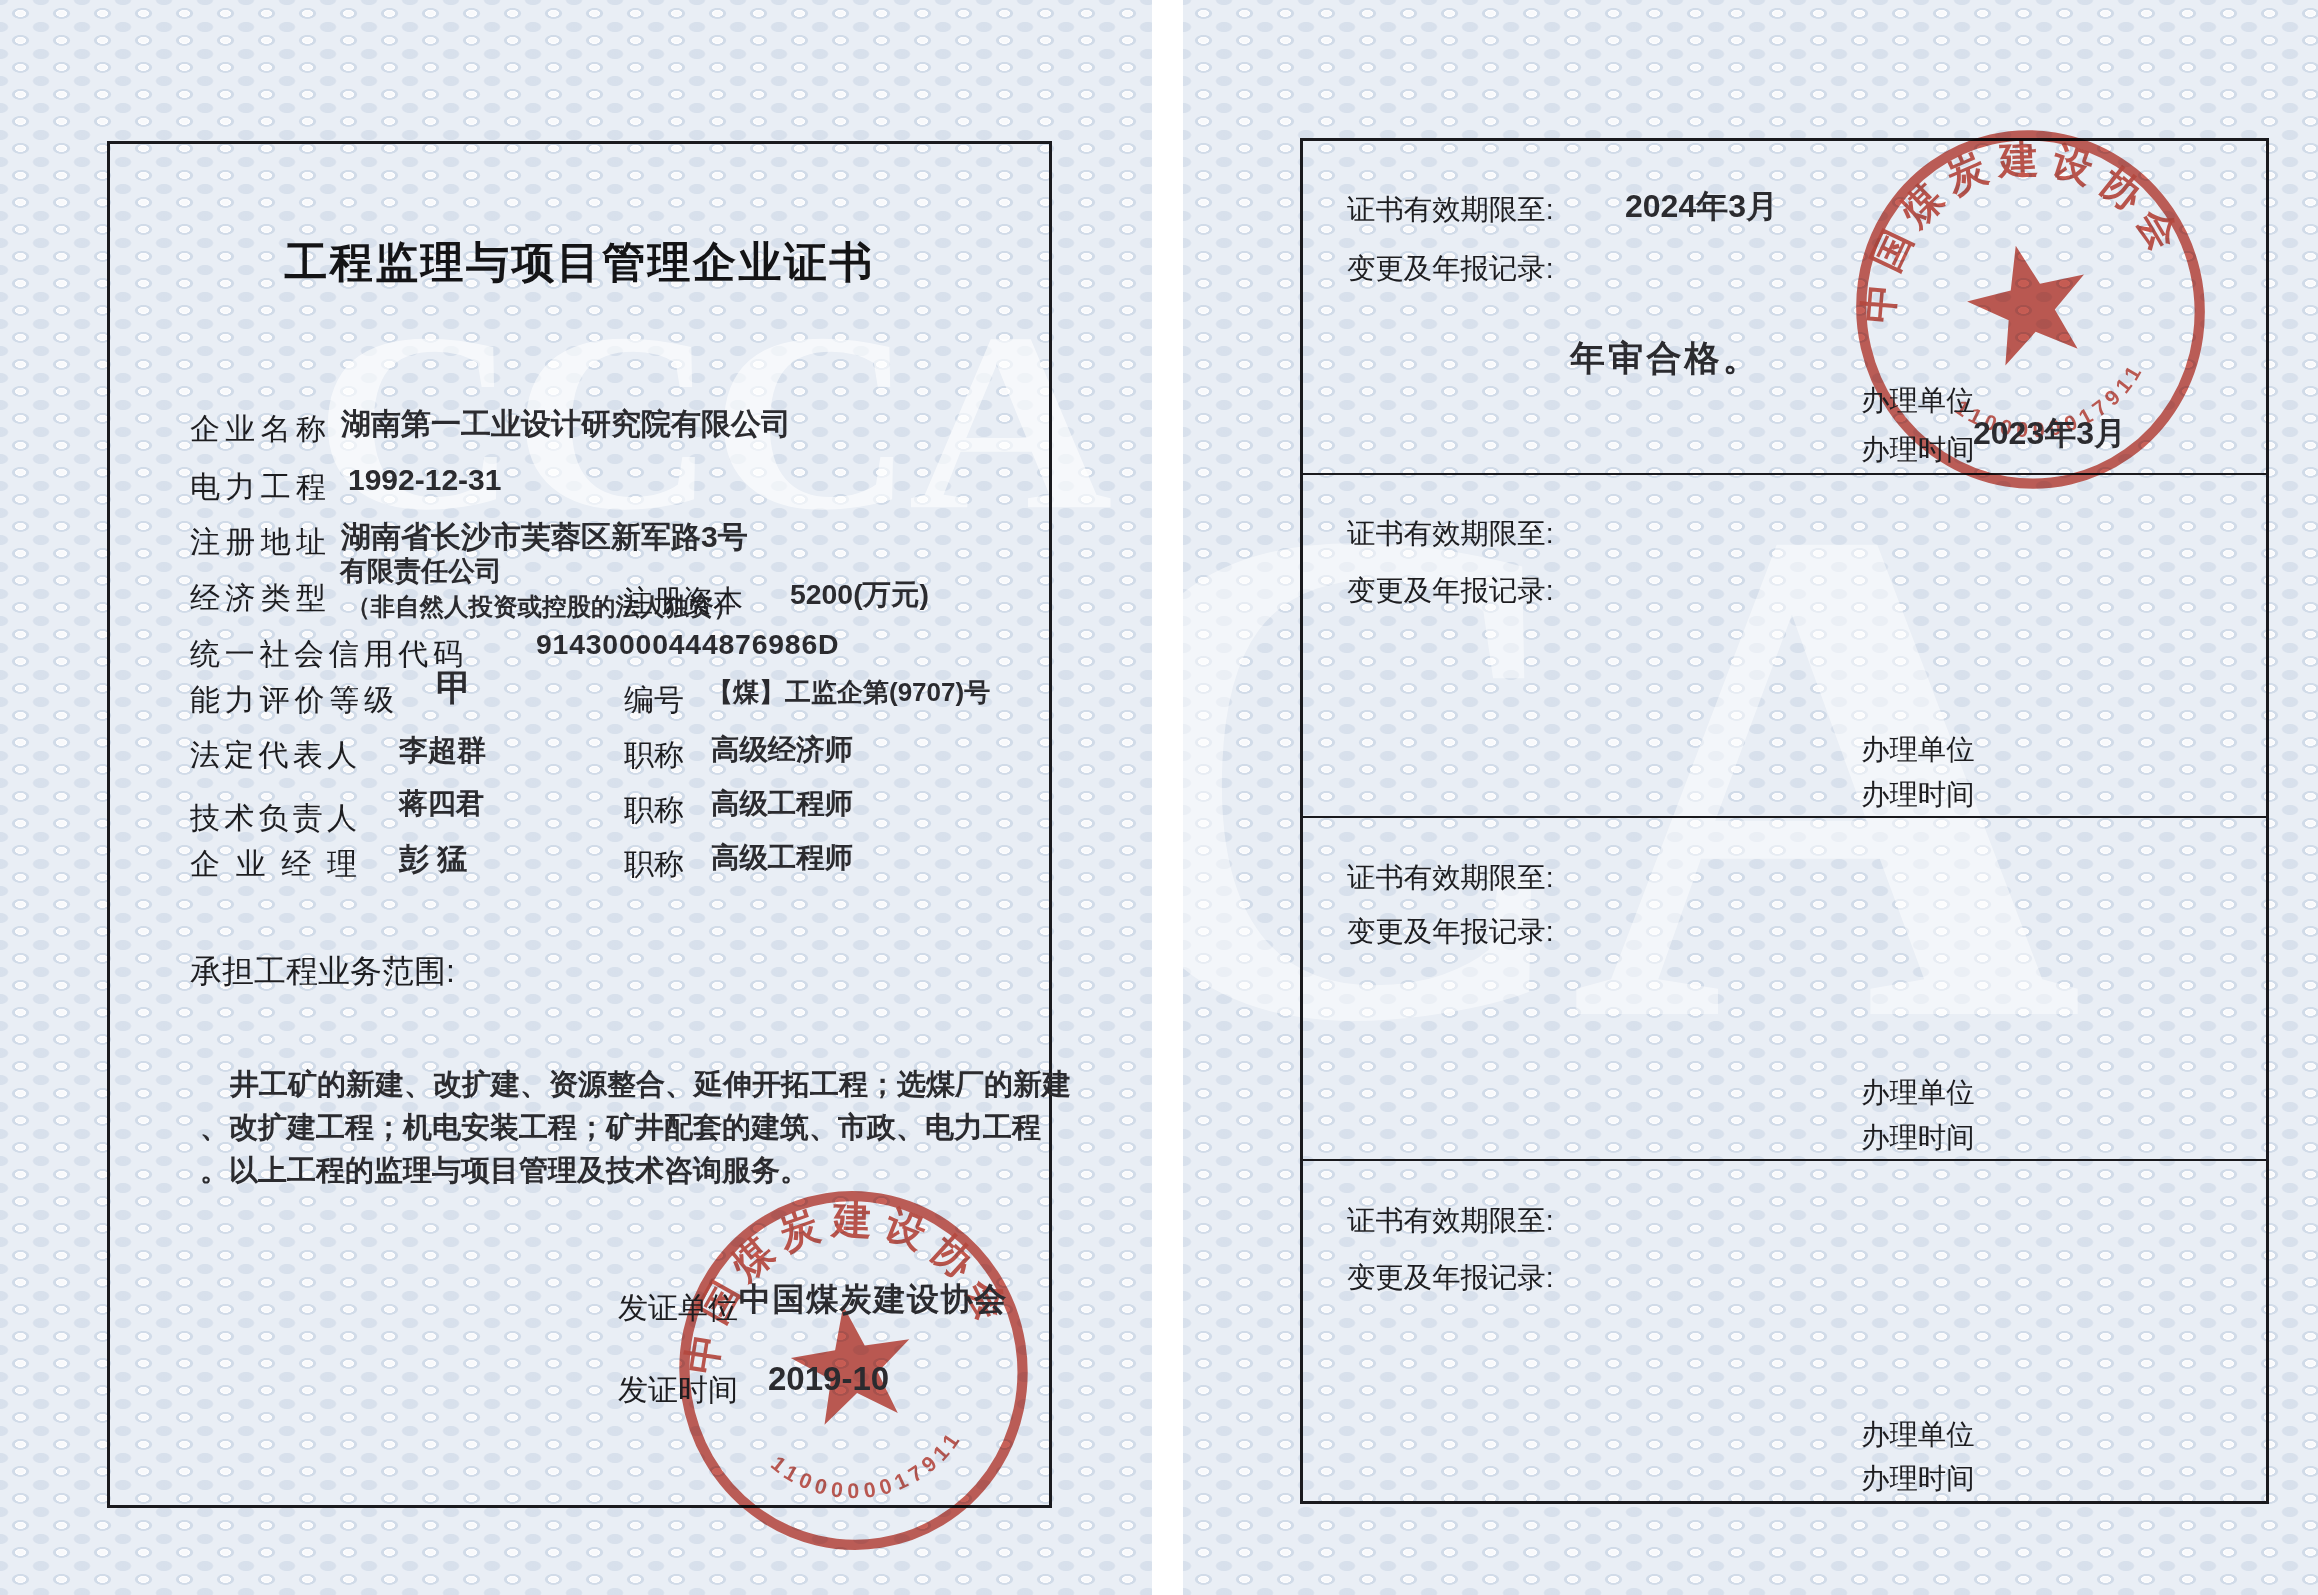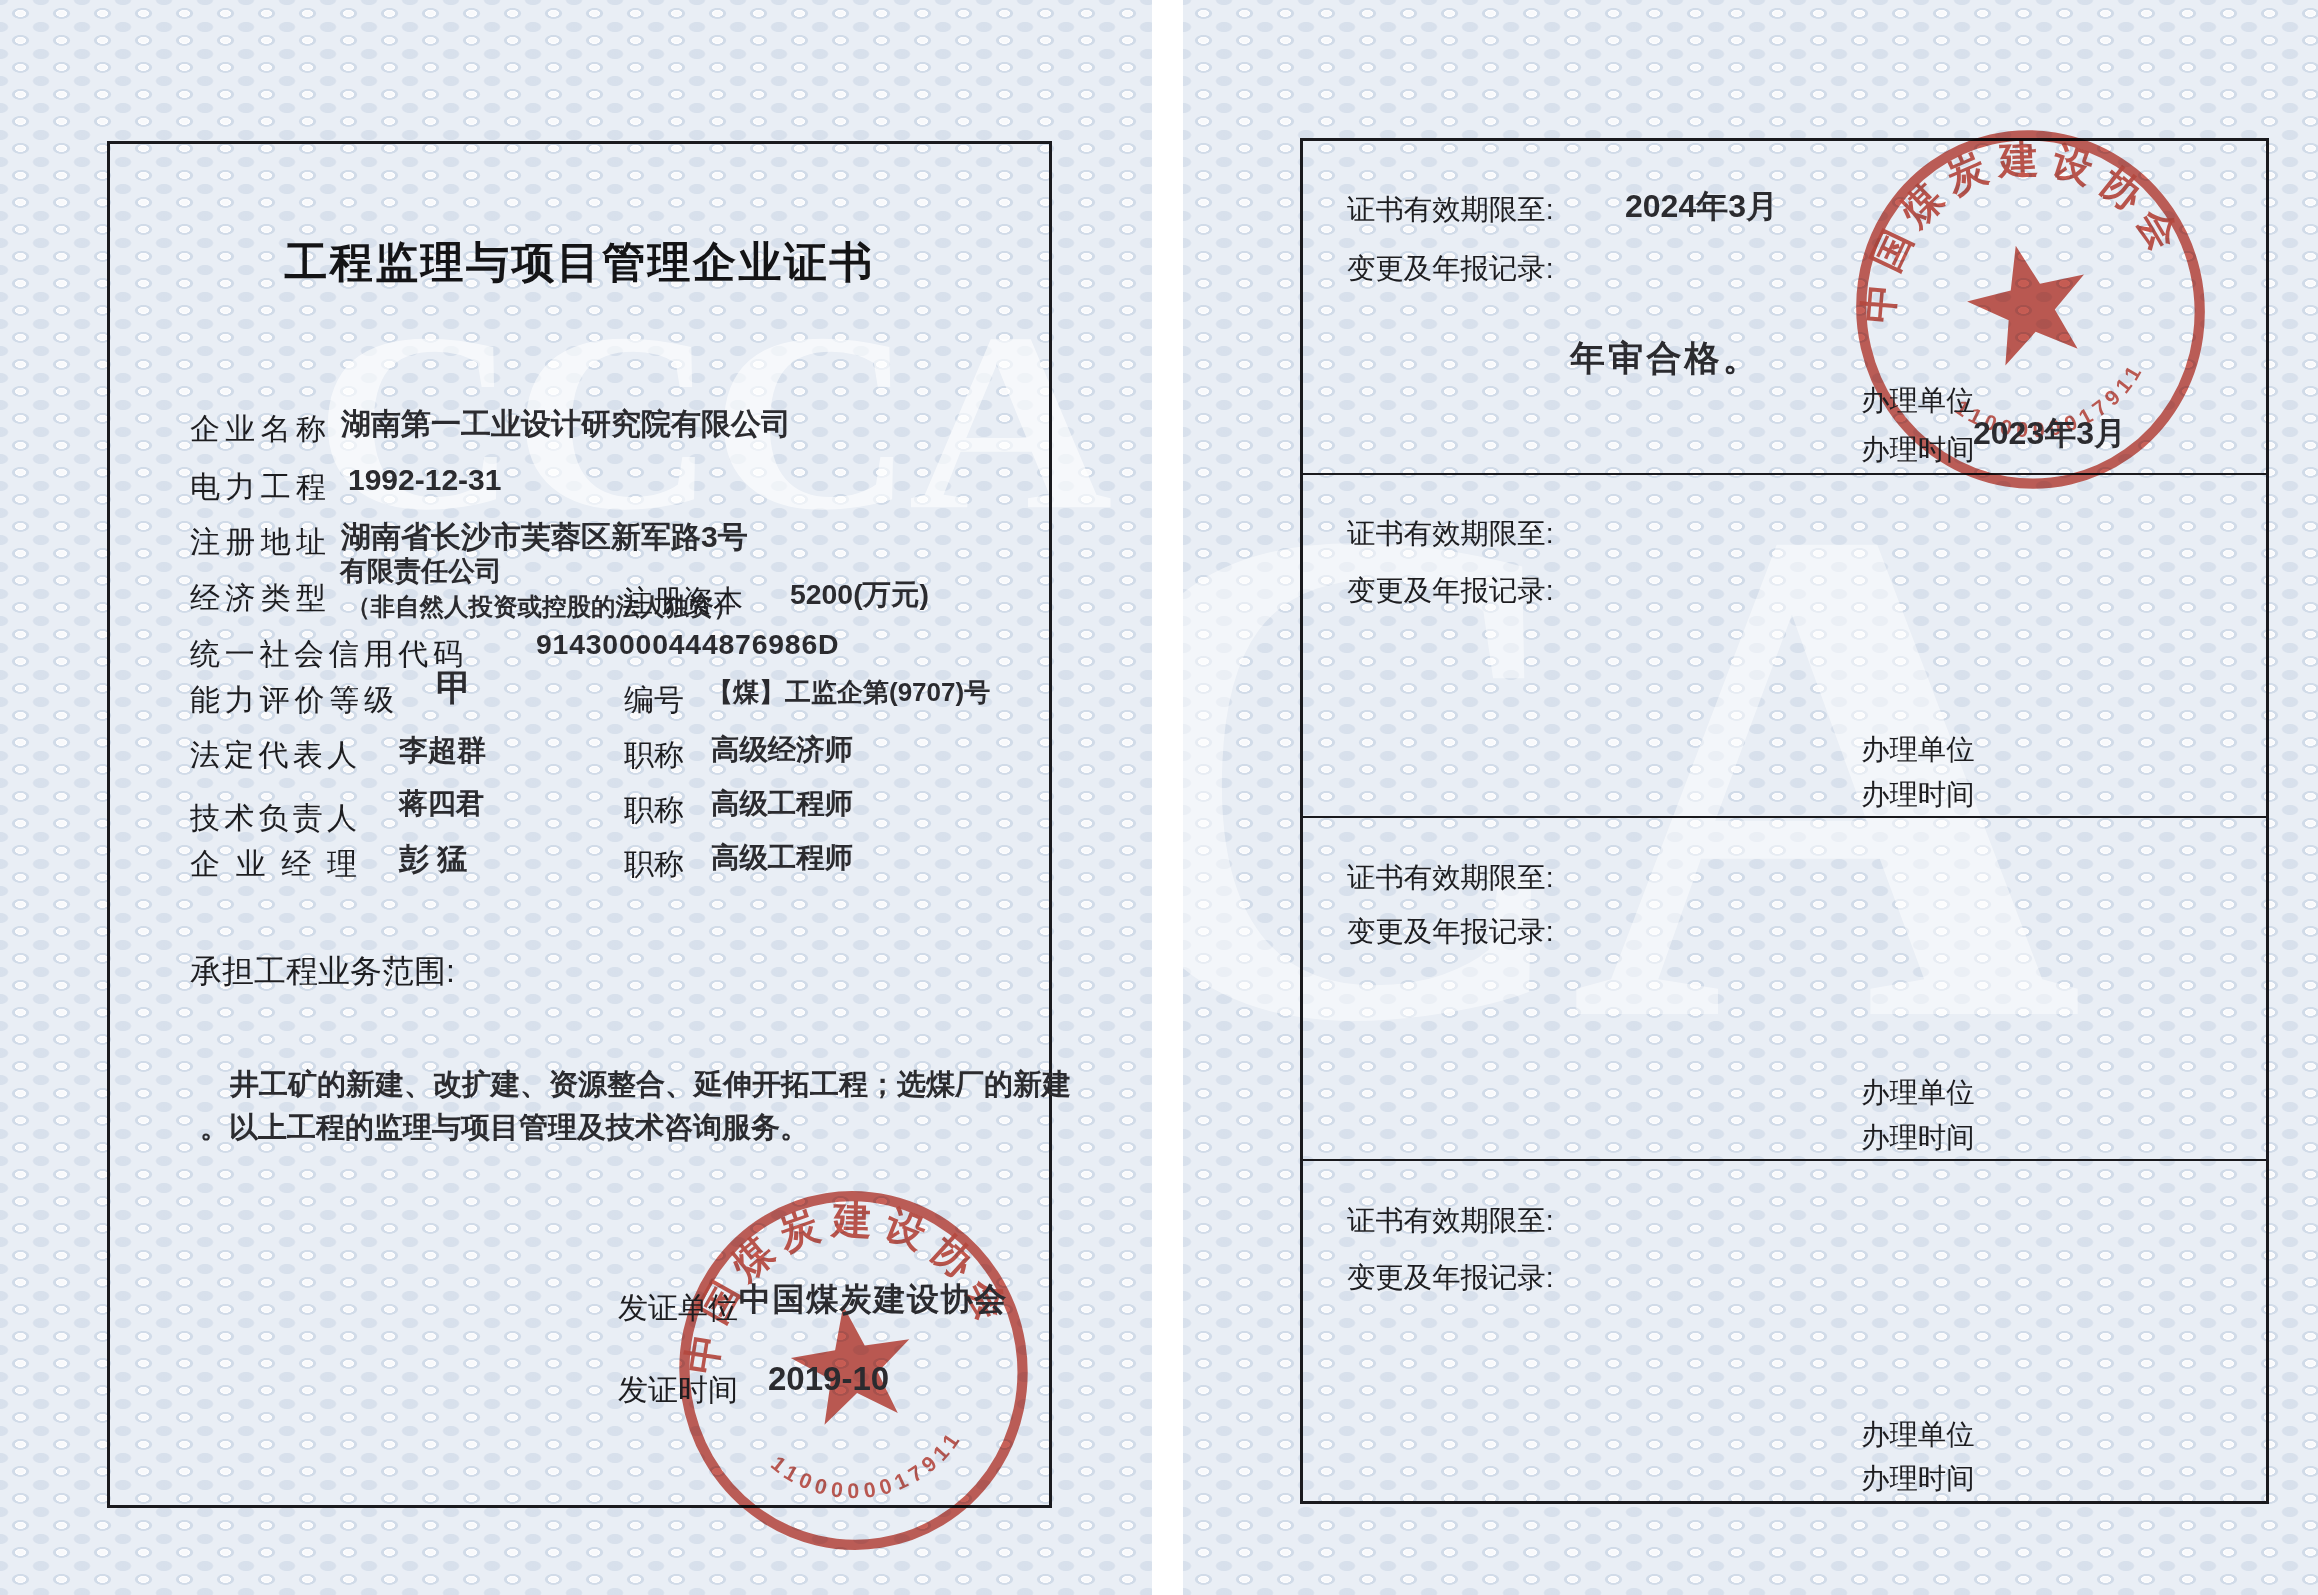--- a/index.html
+++ b/index.html
@@ -83,20 +83,21 @@
   <span class="val" style="left:711px;top:785px;font-size:28.4px;">高级工程师</span>
 
   <span class="lab lab-j" style="left:190px;top:844px;width:167px;">企业经理</span>
   <span class="val" style="left:399px;top:839px;font-size:30px;">彭  猛</span>
   <span class="lab" style="left:624px;top:844px;">职称</span>
   <span class="val" style="left:711px;top:839px;font-size:28.4px;">高级工程师</span>
 
   <span class="lab" style="left:190px;top:950px;font-size:32px;">承担工程业务范围:</span>
   <div class="scope-lines">
     <div class="scope-line">井工矿的新建、改扩建、资源整合、延伸开拓工程；选煤厂的新建</div>
+    <div class="scope-line">、改扩建工程；机电安装工程；矿井配套的建筑、市政、电力工程</div>
     <div class="scope-line">。以上工程的监理与项目管理及技术咨询服务。</div>
   </div>
 
   <span class="lab" style="left:618px;top:1288px;">发证单位</span>
   <span class="val" style="left:739px;top:1278px;font-size:32px;letter-spacing:1.6px;">中国煤炭建设协会</span>
   <span class="lab" style="left:618px;top:1370px;">发证时间</span>
   <span class="val" style="left:768px;top:1360px;font-size:33px;">2019-10</span>
 
   <svg class="stamp" style="left:668px;top:1185px;transform:rotate(-9deg);" width="371" height="371" viewBox="0 0 470 470">
     <ellipse cx="235" cy="235" rx="214" ry="221" fill="none" stroke="#bf392c" stroke-width="13" opacity="0.88"></ellipse>

